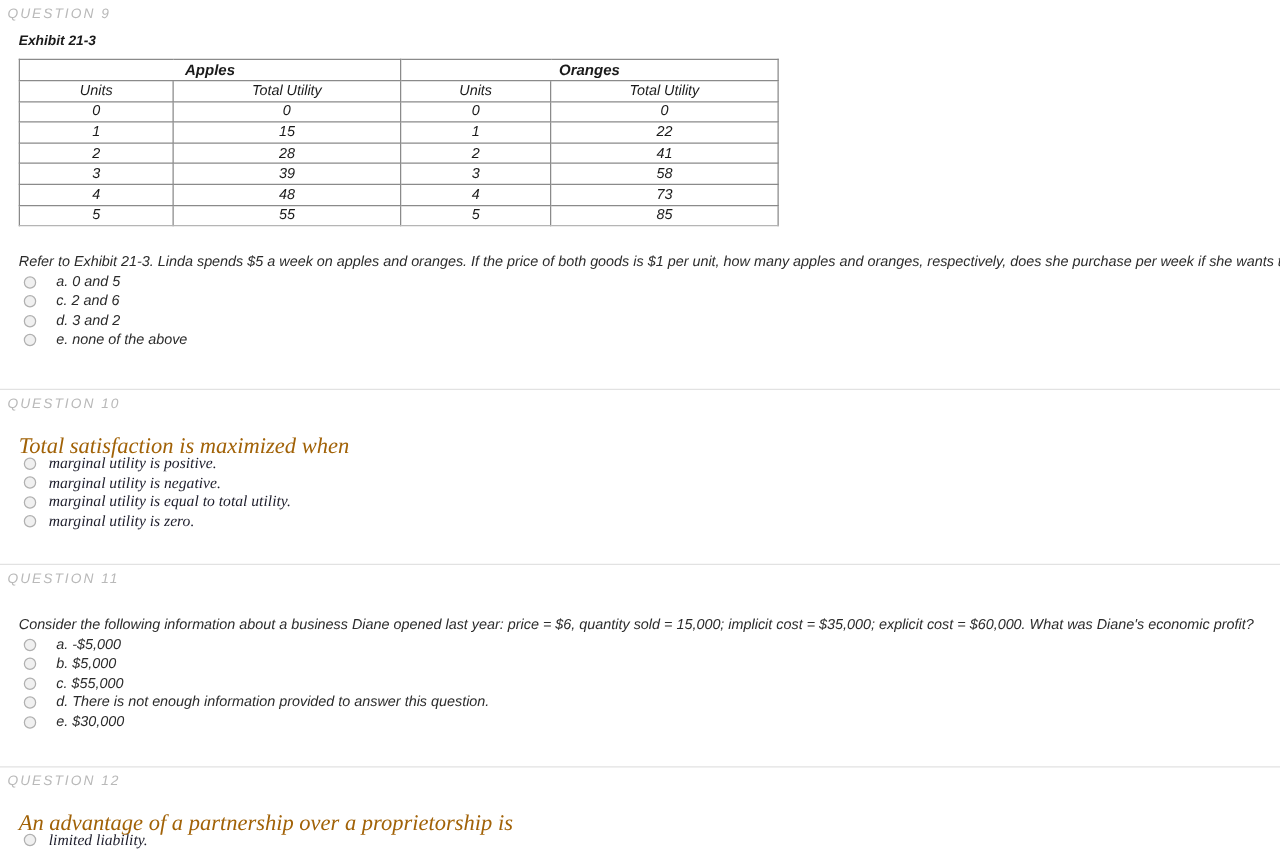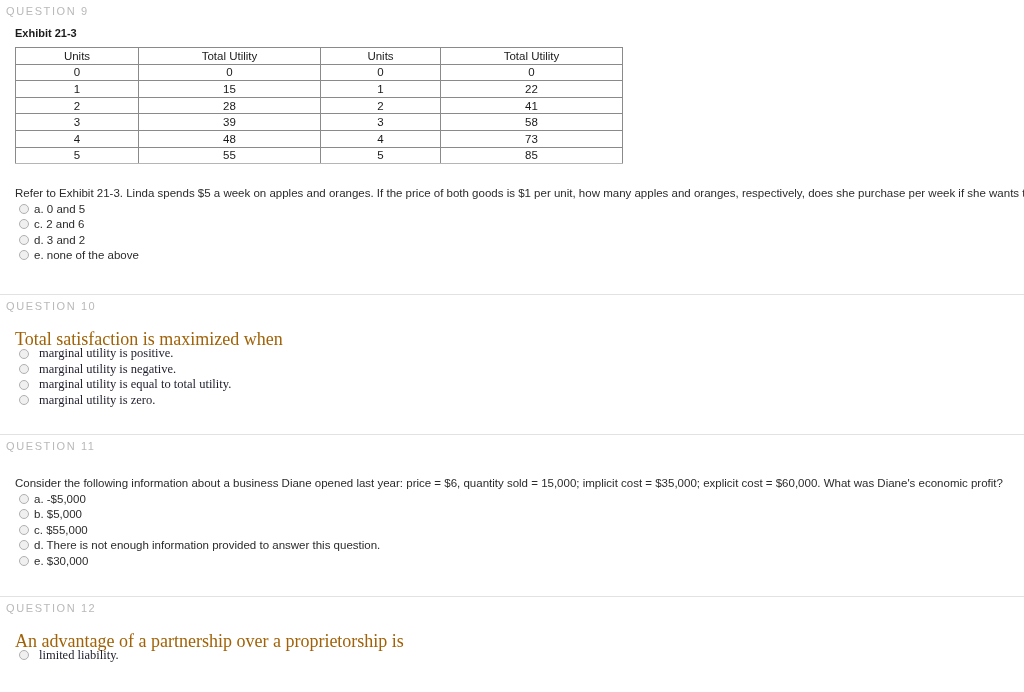--- a/index.html
+++ b/index.html
@@ -12,21 +12,21 @@
     overflow: hidden;
   }
   body {
     font-family: "Liberation Sans", sans-serif;
     color: #222222;
   }
 
   .page { position: relative; width: 1024px; height: 692px; }
 
   
-  .q-block { position: relative; width: 884px; }
+  .q-block { position: relative; width: 884px; font-style: italic; }
 
   .q-rule {
     width: 1024px;
     height: 1px;
     background: #e2e2e2;
     border: 0;
     margin: 0;
   }
 
   .q-header {
@@ -87,20 +87,21 @@
   }
   .opts-sans { padding: 1px 0 0 19px; }
   .opt-sans {
     display: flex;
     align-items: center;
     height: 15.5px;
     font-family: "Liberation Sans", sans-serif;
     font-size: 11.5px;
     color: #2b2b2b;
     white-space: nowrap;
+    gap: 11px;
   }
   .opt-sans .radio { margin-right: 5px; }
 
   
   .qtext-serif {
     font-family: "Liberation Serif", serif;
     font-size: 18px;
     color: #a16207;
     padding: 0 0 0 15px;
     line-height: 14px;
@@ -152,20 +153,24 @@
     <div class="tbl-wrap">
       <table class="exhibit">
         <colgroup>
             <col class="c1">
             <col class="c2">
             <col class="c3">
             <col class="c4">
           </colgroup>
         <tbody>
           <tr>
+            <th class="group" colspan="2">Apples</th>
+            <th class="group" colspan="2">Oranges</th>
+          </tr>
+          <tr>
             <th>Units</th>
             <th>Total Utility</th>
             <th>Units</th>
             <th>Total Utility</th>
           </tr>
           <tr>
             <td>0</td>
             <td>0</td>
             <td>0</td>
             <td>0</td>

